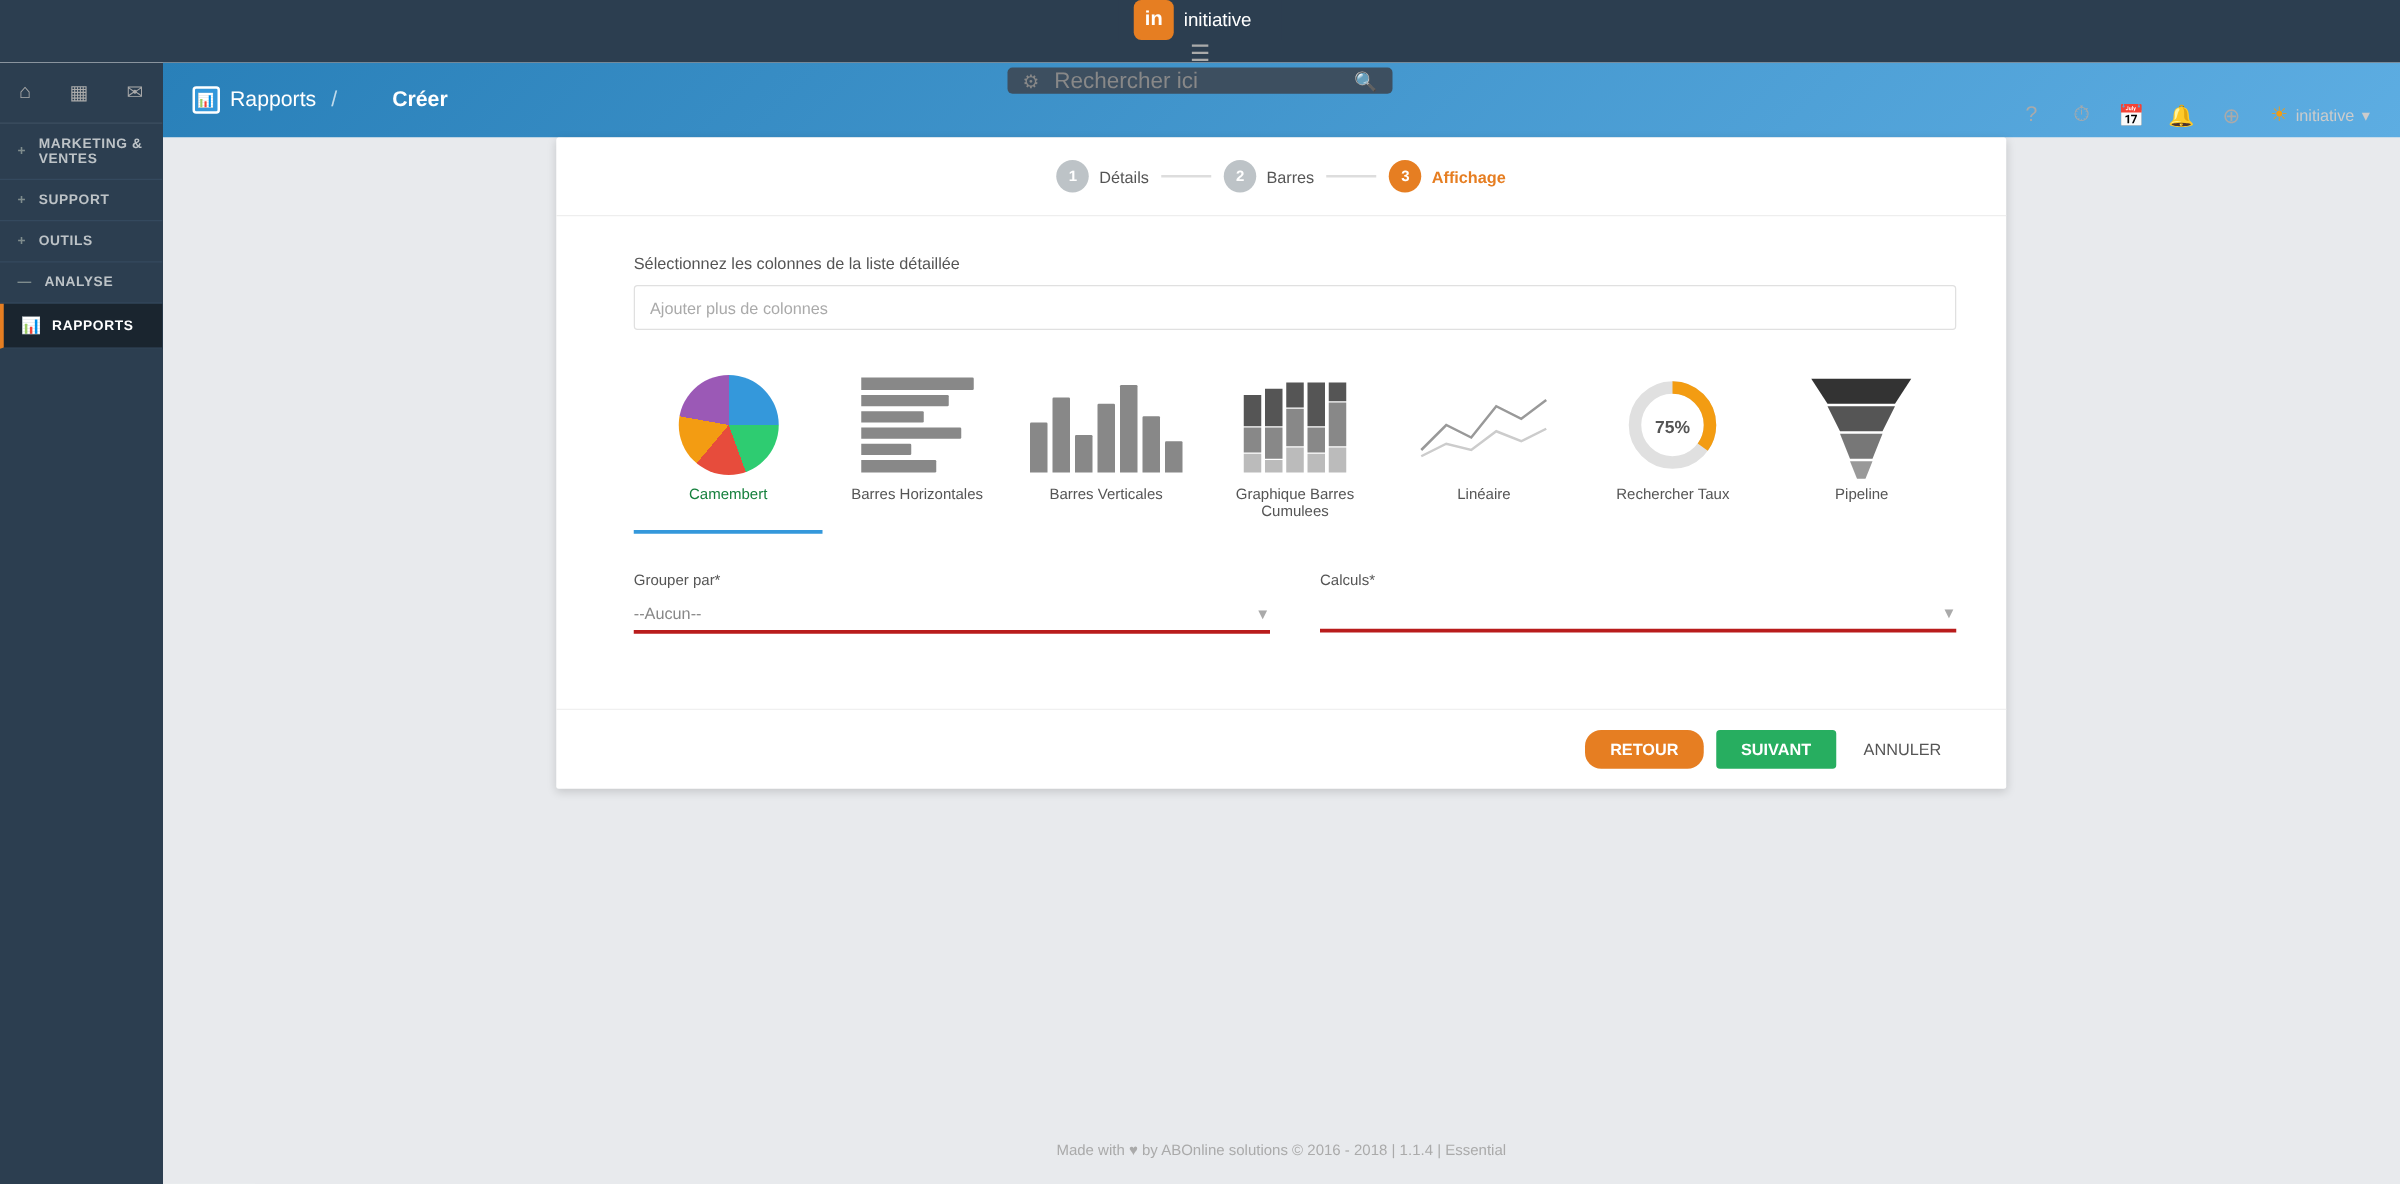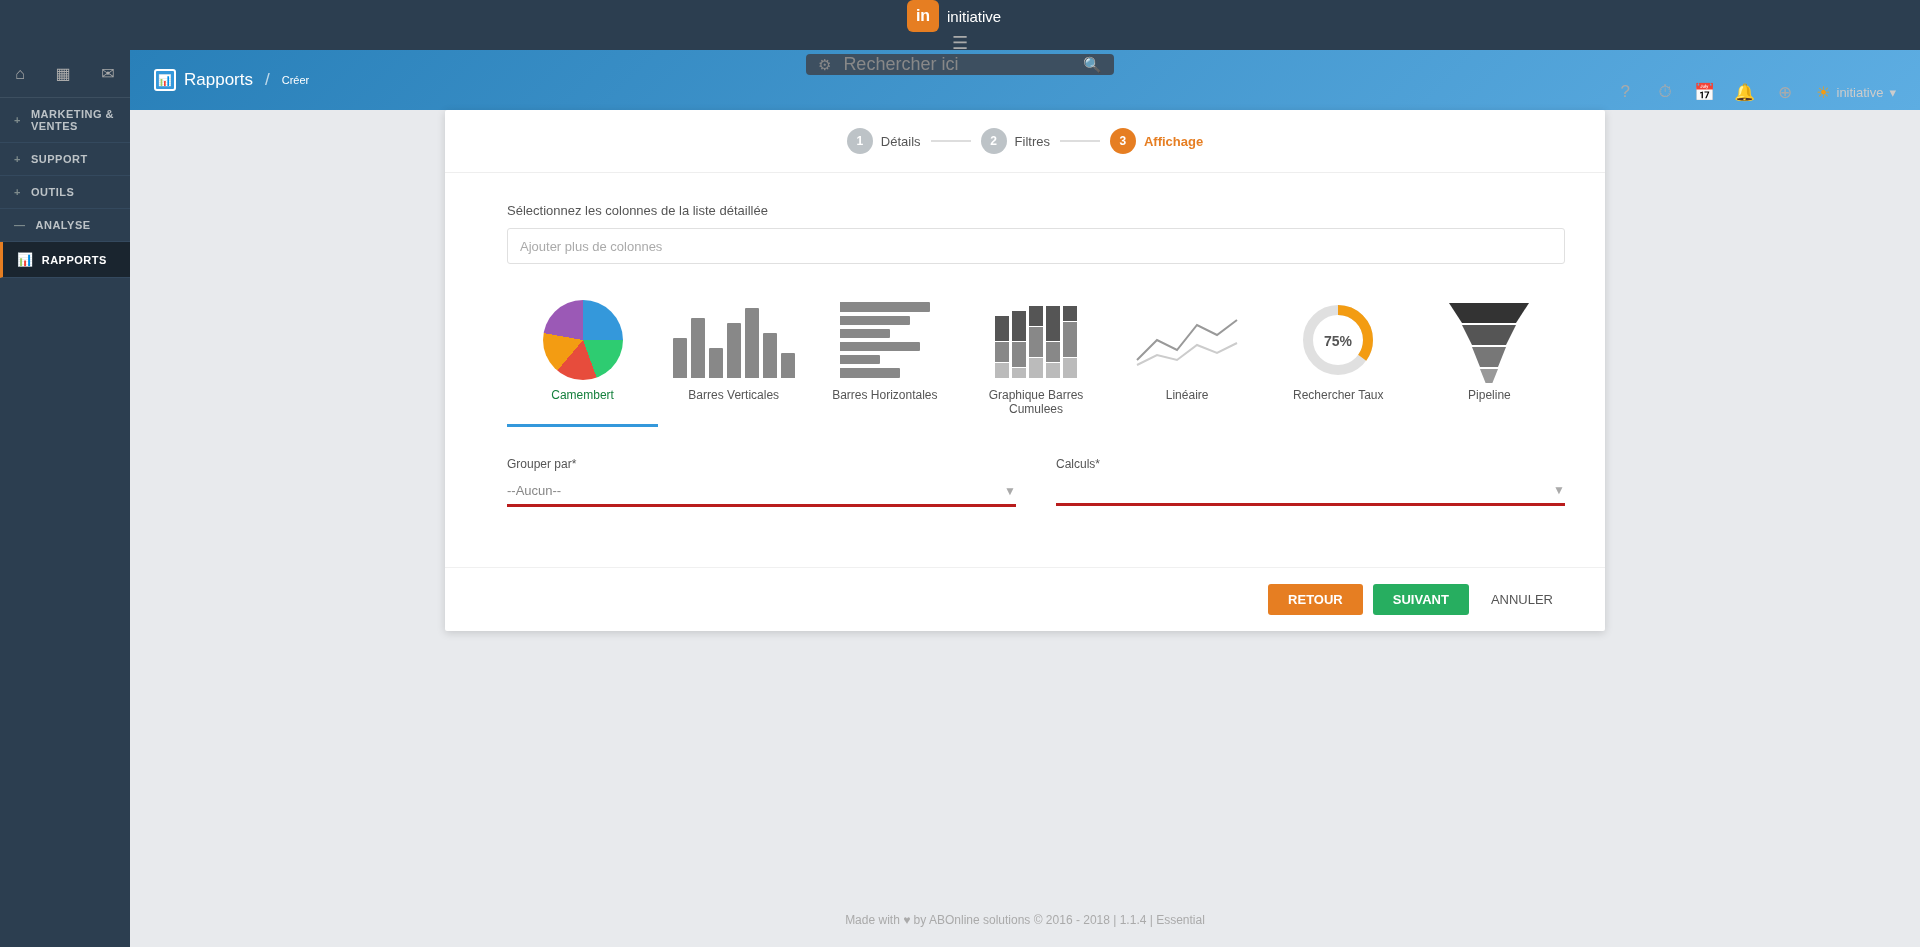--- a/index.html
+++ b/index.html
@@ -89,21 +89,21 @@
       background: linear-gradient(135deg, #2980b9 0%, #5dade2 100%);
       height: 60px; display: flex; align-items: center; padding: 0 24px; gap: 8px;
     }
     .page-header-icon {
       width: 22px; height: 22px; background: #3498db;
       border: 2px solid white; border-radius: 3px;
       display: flex; align-items: center; justify-content: center; color: white; font-size: 11px;
     }
     .page-header-title { color: white; font-size: 17px; font-weight: 400; }
     .page-header-sep { color: rgba(255,255,255,0.7); font-size: 17px; margin: 0 4px; }
-    .page-header-sub { color: white; font-size: 11px; font-weight: 400; }
+    .page-header-sub { color: white; font-size: 17px; font-weight: 700; margin-left: 32px; }
 
     
     .form-container {
       background: white; margin: 0 auto; width: 1160px;
       border-radius: 2px; box-shadow: 0 2px 8px rgba(0,0,0,0.15);
       margin-top: 0; position: relative;
     }
 
     
     .step-bar {
@@ -192,21 +192,21 @@
       display: flex; align-items: center; justify-content: space-between; cursor: pointer;
     }
     .field-select-arrow { color: #aaa; font-size: 12px; }
 
     
     .form-actions {
       display: flex; justify-content: flex-end; gap: 10px;
       padding: 16px 40px; border-top: 1px solid #f0f0f0;
     }
     .btn-back {
-      background: #e67e22; color: white; border: none; border-radius: 3px;
+      background: #e67e22; color: white; border: none; border-radius: 13px;
       padding: 8px 20px; font-size: 13px; cursor: pointer; font-weight: 600;
     }
     .btn-next {
       background: #27ae60; color: white; border: none; border-radius: 3px;
       padding: 8px 20px; font-size: 13px; cursor: pointer; font-weight: 600;
     }
     .btn-cancel {
       background: transparent; color: #555; border: none;
       padding: 8px 12px; font-size: 13px; cursor: pointer;
     }
@@ -300,21 +300,21 @@
           <div class="step-circle done">
             <span>1</span>
           </div>
           <span class="step-label">Détails</span>
         </div>
         <div class="step-connector"></div>
         <div class="step-item">
           <div class="step-circle done">
             <span>2</span>
           </div>
-          <span class="step-label">Filtres</span>
+          <span class="step-label">Barres</span>
         </div>
         <div class="step-connector"></div>
         <div class="step-item">
           <div class="step-circle active">
             <span>3</span>
           </div>
           <span class="step-label active">Affichage</span>
         </div>
       </div>
 
@@ -325,49 +325,49 @@
           <span style="color:#aaa; font-size:13px;">Ajouter plus de colonnes</span>
         </div>
 
         <div class="chart-types">
 
           <div class="chart-type-item selected">
             <div class="chart-type-img">
               <div class="pie-chart"></div>
             </div>
             <span class="chart-type-name">Camembert</span>
+          </div>
+
+          <div class="chart-type-item">
+            <div class="chart-type-img">
+              <div class="bar-chart-h">
+                <div class="bar-h" style="width:90px;"></div>
+                <div class="bar-h" style="width:70px;"></div>
+                <div class="bar-h" style="width:50px;"></div>
+                <div class="bar-h" style="width:80px;"></div>
+                <div class="bar-h" style="width:40px;"></div>
+                <div class="bar-h" style="width:60px;"></div>
+              </div>
+            </div>
+            <span class="chart-type-name">Barres Horizontales</span>
           </div>
 
           <div class="chart-type-item">
             <div class="chart-type-img">
               <div class="bar-chart-v">
                 <div class="bar-v" style="height:40px;"></div>
                 <div class="bar-v" style="height:60px;"></div>
                 <div class="bar-v" style="height:30px;"></div>
                 <div class="bar-v" style="height:55px;"></div>
                 <div class="bar-v" style="height:70px;"></div>
                 <div class="bar-v" style="height:45px;"></div>
                 <div class="bar-v" style="height:25px;"></div>
               </div>
             </div>
             <span class="chart-type-name">Barres Verticales</span>
-          </div>
-
-          <div class="chart-type-item">
-            <div class="chart-type-img">
-              <div class="bar-chart-h">
-                <div class="bar-h" style="width:90px;"></div>
-                <div class="bar-h" style="width:70px;"></div>
-                <div class="bar-h" style="width:50px;"></div>
-                <div class="bar-h" style="width:80px;"></div>
-                <div class="bar-h" style="width:40px;"></div>
-                <div class="bar-h" style="width:60px;"></div>
-              </div>
-            </div>
-            <span class="chart-type-name">Barres Horizontales</span>
           </div>
 
           <div class="chart-type-item">
             <div class="chart-type-img">
               <div class="stacked-chart">
                 <div class="stacked-col">
                   <div class="stacked-seg" style="height:25px;background:#555;"></div>
                   <div class="stacked-seg" style="height:20px;background:#888;"></div>
                   <div class="stacked-seg" style="height:15px;background:#bbb;"></div>
                 </div>

